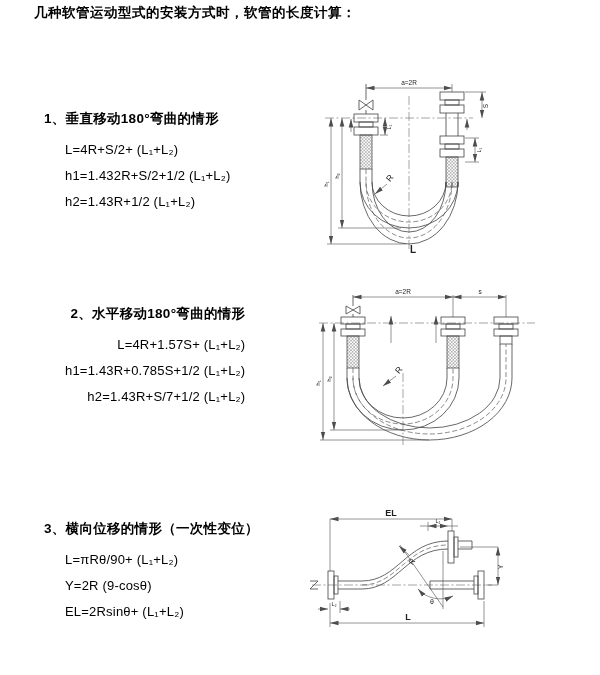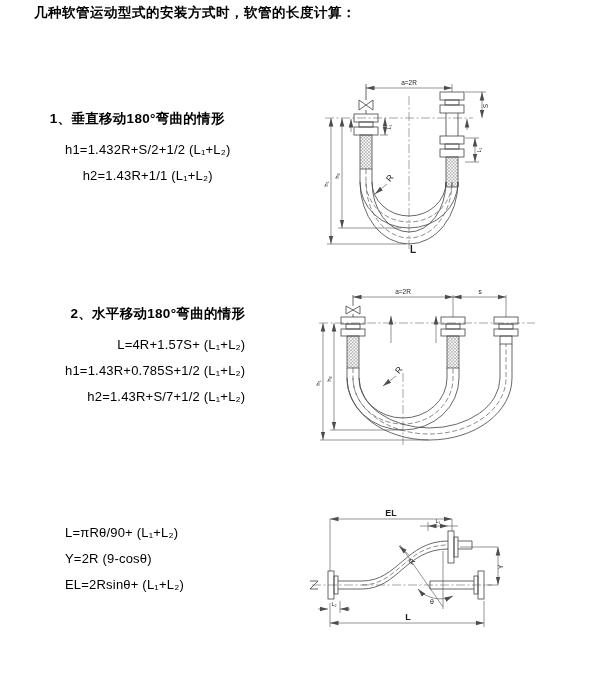--- a/index.html
+++ b/index.html
@@ -18,34 +18,36 @@
   .thin{stroke:#5a5a5a;stroke-width:.65;fill:none;}
   .cl{stroke:#6a6a6a;stroke-width:.6;fill:none;stroke-dasharray:9 2.5 2 2.5;}
   .hcl{stroke:#5a5a5a;stroke-width:.7;fill:none;stroke-dasharray:5 2.5;}
   .braid{stroke:#4d4d4d;stroke-width:.8;}
 </style>
 </head>
 <body>
 
 <div class="title">几种软管运动型式的安装方式时，软管的长度计算：</div>
 
-<div class="section" style="left:44px;top:110px;text-align:center;">
+<div class="section" style="left:44px;top:110px;">
   <div class="heading">1、垂直移动180°弯曲的情形</div>
+  <div class="formula">L=4R+S/2+ (L₁+L₂)</div>
   <div class="formula">h1=1.432R+S/2+1/2 (L₁+L₂)</div>
-  <div class="formula">h2=1.43R+1/1 (L₁+L₂)</div>
+  <div class="formula">h2=1.43R+1/2 (L₁+L₂)</div>
 </div>
 
 <div class="section" style="left:44px;top:305px;text-align:right;">
   <div class="heading">2、水平移动180°弯曲的情形</div>
   <div class="formula">L=4R+1.57S+ (L₁+L₂)</div>
   <div class="formula">h1=1.43R+0.785S+1/2 (L₁+L₂)</div>
   <div class="formula">h2=1.43R+S/7+1/2 (L₁+L₂)</div>
 </div>
 
 <div class="section" style="left:44px;top:520px;">
+  <div class="heading">3、横向位移的情形（一次性变位）</div>
   <div class="formula">L=πRθ/90+ (L₁+L₂)</div>
   <div class="formula">Y=2R (9-cosθ)</div>
   <div class="formula">EL=2Rsinθ+ (L₁+L₂)</div>
 </div>
 
 <div class="diagram" style="left:305px;top:72px;">
 <svg width="290" height="185" viewBox="0 0 290 185">
   <defs>
     <marker id="ar1" orient="auto-start-reverse" markerWidth="9" markerHeight="7" refX="8.5" refY="3" markerUnits="userSpaceOnUse">
       <path d="M0,0.7 L8.5,3 L0,5.3 Z" fill="#4d4d4d"></path>

